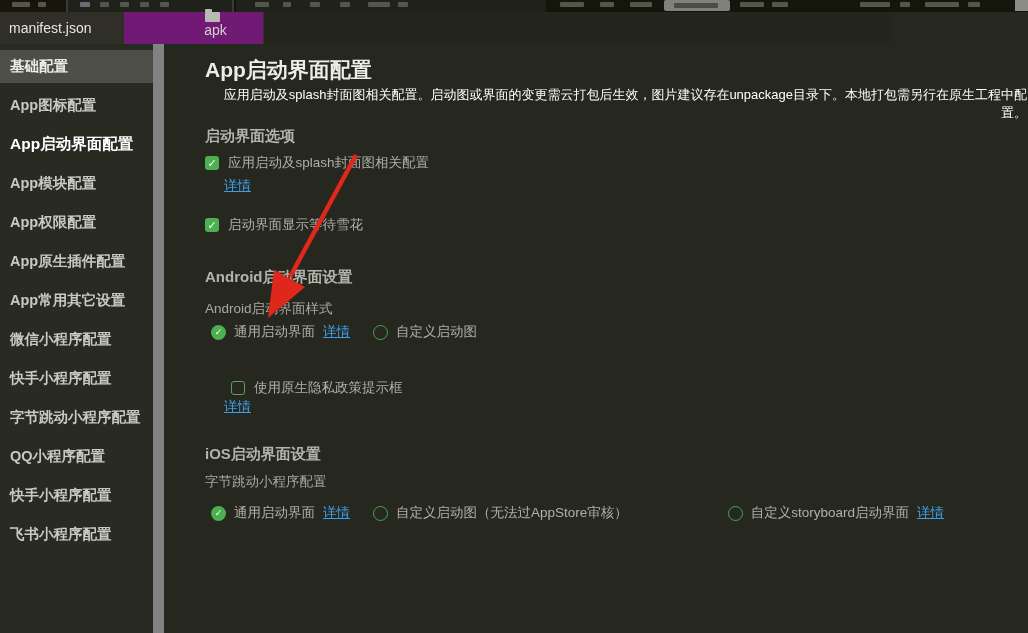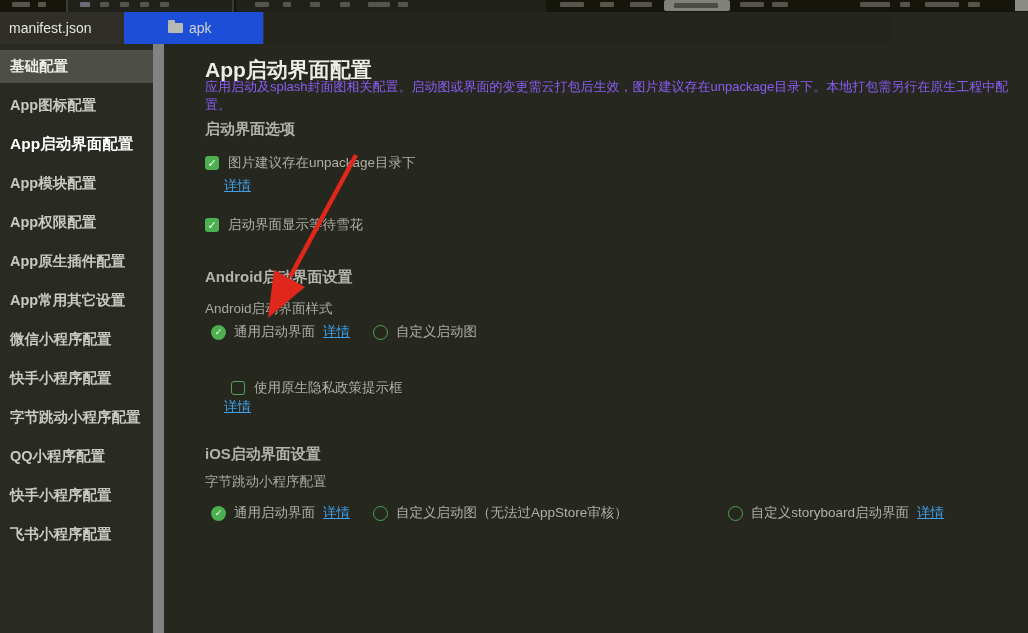--- a/index.html
+++ b/index.html
@@ -14,34 +14,34 @@
   .ts-panel{position:absolute;top:0;height:12px;background:#20211a;}
   .ts-dash{position:absolute;top:2px;height:5px;background:#55554d;border-radius:1px;}
   .ts-btn{position:absolute;top:0;left:664px;width:66px;height:11px;background:#81817b;border-radius:2px;}
   .ts-btn i{position:absolute;top:3px;left:10px;width:44px;height:5px;background:#4c4c46;border-radius:1px;}
   .ts-right{position:absolute;top:0;left:1015px;width:13px;height:11px;background:#8c8c86;}
   .ts-sep{position:absolute;top:0;width:2px;height:12px;background:#3a3a30;}
   
   .tabbar{position:absolute;left:0;top:12px;width:892px;height:32px;background:#24251d;}
   .tab{position:absolute;top:0;height:32px;display:flex;align-items:center;box-sizing:border-box;}
   .tab-manifest{left:0;width:124px;background:#2f2e27;padding-left:9px;color:#e6e6e0;font-size:14px;}
-  .tab-apk{left:124px;width:140px;background:#1d4ed8;padding-left:44px;color:#d2d2cc;font-size:14px;border-right:1px solid #32332b;}
+  .tab-apk{left:124px;width:140px;background:#701a75;padding-left:44px;color:#d2d2cc;font-size:14px;border-right:1px solid #32332b;flex-direction:column;}
   .folder-icon{width:15px;height:10px;background:#b9b9b3;border-radius:1px;position:relative;margin-right:6px;flex:0 0 auto;}
   .folder-icon::before{content:"";position:absolute;top:-3px;left:0;width:7px;height:3px;background:#b9b9b3;border-radius:1px 1px 0 0;}
   
   .sidebar{position:absolute;left:0;top:44px;width:170px;height:589px;background:#292a22;padding-top:6px;box-sizing:border-box;}
   .side-item{height:33px;margin-bottom:6px;display:flex;align-items:center;padding-left:10px;
     color:#c9c9c1;font-size:14.5px;font-weight:700;white-space:nowrap;cursor:pointer;}
   .side-item.selected{background:#4d4e48;color:#eeeee8;}
   .side-item.current{color:#ffffff;font-size:15.5px;}
   .side-scrollbar{position:absolute;left:153px;top:44px;width:11px;height:589px;background:#828282;}
   
   .main{position:absolute;left:164px;top:44px;width:864px;height:589px;background:#26271f;}
   .page-title{position:absolute;left:41px;top:12px;font-size:21px;font-weight:700;color:#edece7;}
-  .page-subtitle{position:absolute;left:41px;top:34px;width:822px;font-size:13px;color:#8b5cf6;}
+  .page-subtitle{position:absolute;left:41px;top:42px;width:822px;font-size:13px;color:#ffffff;text-align:right;}
   .sec-heading{position:absolute;left:41px;font-size:15px;font-weight:700;color:#b4b4ab;}
   .style-label{position:absolute;left:41px;font-size:13.5px;color:#a9a9a1;}
   .row{position:absolute;display:flex;align-items:center;font-size:13.5px;color:#b0b0a8;}
   .row-label{margin-left:9px;}
   .detail-link{position:absolute;font-size:13.5px;color:#3f9ee8;text-decoration:underline;cursor:pointer;}
   .inline-link{font-size:13.5px;color:#3f9ee8;text-decoration:underline;cursor:pointer;margin-left:8px;}
   
   .checkbox{width:14px;height:14px;border-radius:3px;background:#4caf50;display:flex;align-items:center;justify-content:center;flex:0 0 auto;cursor:pointer;}
   .checkbox .check-icon{color:#fff;font-size:11px;line-height:1;font-weight:700;}
   .checkbox.unchecked{background:transparent;border:1.5px solid #57a05b;box-sizing:border-box;}
@@ -115,27 +115,27 @@
   <div class="side-item">QQ小程序配置</div>
   <div class="side-item">快手小程序配置</div>
   <div class="side-item">飞书小程序配置</div>
 </div>
 <div class="side-scrollbar"></div>
 
 <div class="main">
   <div class="page-title">App启动界面配置</div>
   <div class="page-subtitle">应用启动及splash封面图相关配置。启动图或界面的变更需云打包后生效，图片建议存在unpackage目录下。本地打包需另行在原生工程中配置。</div>
 
-  <div class="sec-heading" style="top:76px;">启动界面选项</div>
+  <div class="sec-heading" style="top:83px;">启动界面选项</div>
 
   <div class="row" style="left:41px;top:110px;">
     <span class="checkbox">
         <span class="check-icon">✓</span>
       </span>
-    <span class="row-label">图片建议存在unpackage目录下</span>
+    <span class="row-label">应用启动及splash封面图相关配置</span>
   </div>
   <a class="detail-link" style="left:60px;top:133px;">详情</a>
 
   <div class="row" style="left:41px;top:172px;">
     <span class="checkbox">
         <span class="check-icon">✓</span>
       </span>
     <span class="row-label">启动界面显示等待雪花</span>
   </div>
 

